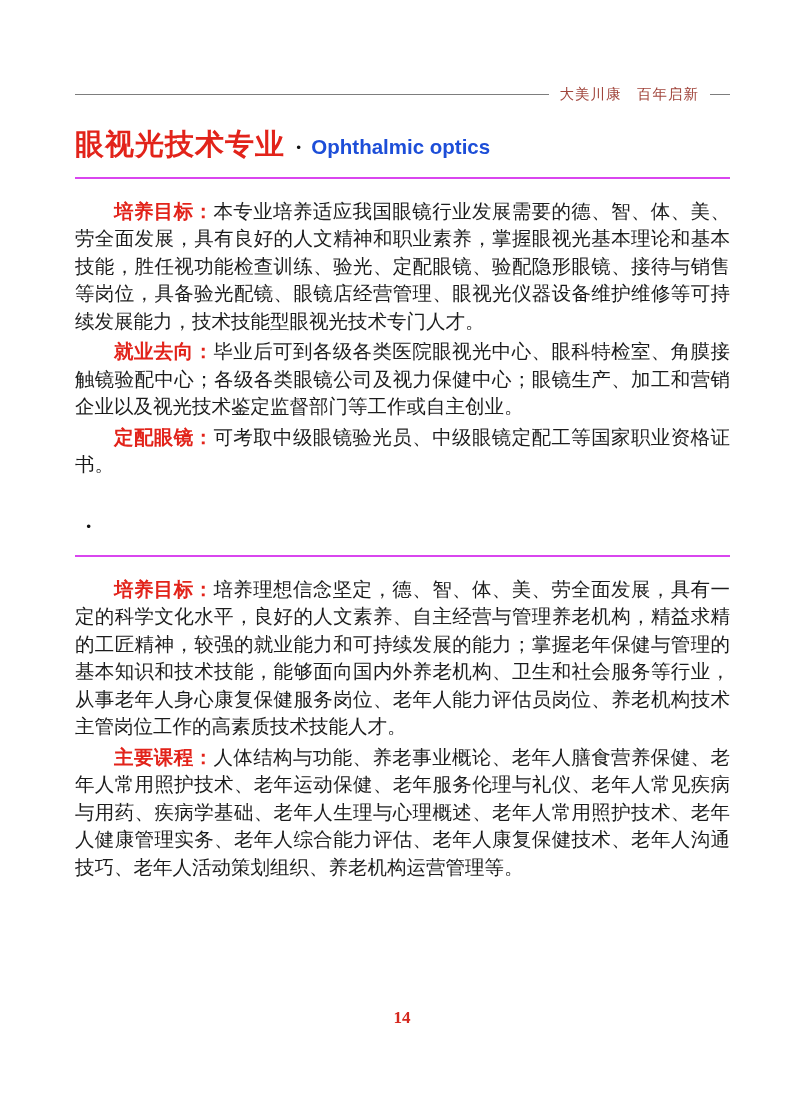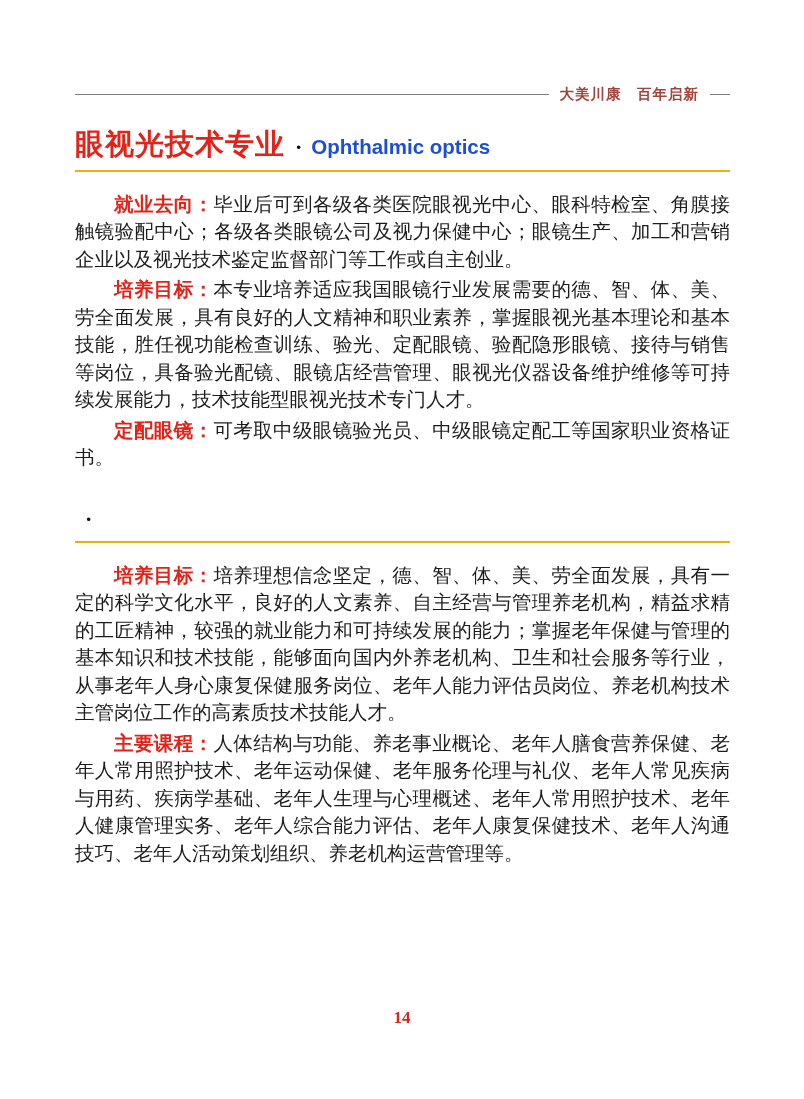--- a/index.html
+++ b/index.html
@@ -24,32 +24,32 @@
   }
   .rule {
     height: 0;
     border-top: 1px solid #7d7d7d;
   }
   .rule-left { flex: 1; }
   .rule-right { width: 20px; }
   .motto {
     color: #a1453c;
     font-size: 14.5px;
-    font-weight: bold;
+    font-weight: normal;
     padding: 0 11px;
     white-space: nowrap;
     letter-spacing: 1px;
   }
 
   
   .section-heading {
     display: flex;
     align-items: baseline;
-    border-bottom: 2px solid #eab308;
-    padding-bottom: 9px;
+    border-bottom: 2px solid #d946ef;
+    padding-bottom: 16px;
     margin-bottom: 19px;
   }
   .title-zh {
     color: #e2231a;
     font-size: 29px;
     font-weight: bold;
     letter-spacing: 1px;
     line-height: 1.1;
   }
   .heading-dot {
@@ -102,24 +102,24 @@
       <div class="rule rule-right"></div>
     </div>
 
     <div class="section section-1">
       <div class="section-heading">
         <span class="title-zh">眼视光技术专业</span>
         <span class="heading-dot">·</span>
         <span class="title-en">Ophthalmic optics</span>
       </div>
       <p class="para">
-        <span class="para-label">就业去向：</span><span>毕业后可到各级各类医院眼视光中心、眼科特检室、角膜接触镜验配中心；各级各类眼镜公司及视力保健中心；眼镜生产、加工和营销企业以及视光技术鉴定监督部门等工作或自主创业。</span>
+        <span class="para-label">培养目标：</span><span>本专业培养适应我国眼镜行业发展需要的德、智、体、美、劳全面发展，具有良好的人文精神和职业素养，掌握眼视光基本理论和基本技能，胜任视功能检查训练、验光、定配眼镜、验配隐形眼镜、接待与销售等岗位，具备验光配镜、眼镜店经营管理、眼视光仪器设备维护维修等可持续发展能力，技术技能型眼视光技术专门人才。</span>
       </p>
       <p class="para">
-        <span class="para-label">培养目标：</span><span>本专业培养适应我国眼镜行业发展需要的德、智、体、美、劳全面发展，具有良好的人文精神和职业素养，掌握眼视光基本理论和基本技能，胜任视功能检查训练、验光、定配眼镜、验配隐形眼镜、接待与销售等岗位，具备验光配镜、眼镜店经营管理、眼视光仪器设备维护维修等可持续发展能力，技术技能型眼视光技术专门人才。</span>
+        <span class="para-label">就业去向：</span><span>毕业后可到各级各类医院眼视光中心、眼科特检室、角膜接触镜验配中心；各级各类眼镜公司及视力保健中心；眼镜生产、加工和营销企业以及视光技术鉴定监督部门等工作或自主创业。</span>
       </p>
       <p class="para">
         <span class="para-label">定配眼镜：</span><span>可考取中级眼镜验光员、中级眼镜定配工等国家职业资格证书。</span>
       </p>
     </div>
 
     <div class="section section-2">
       <div class="section-heading">
         <span class="heading-dot">·</span>
       </div>

